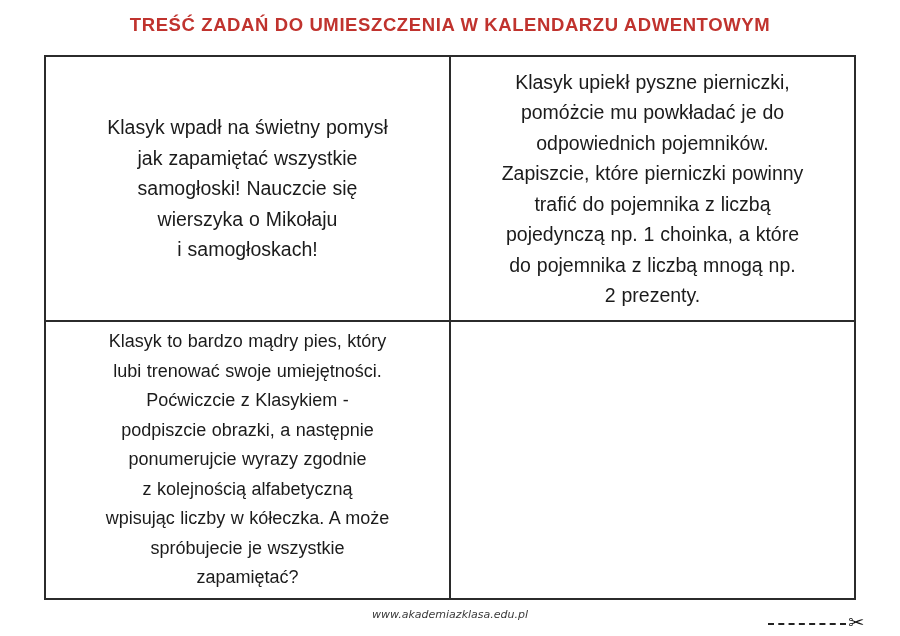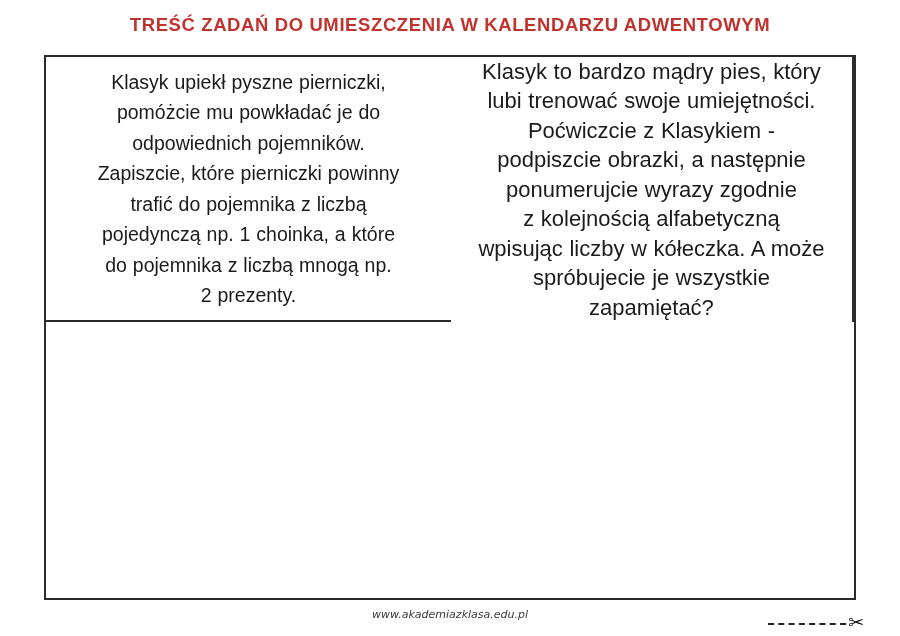--- a/index.html
+++ b/index.html
@@ -73,21 +73,21 @@
     color: #1b1b1b;
     font-family: Liberation Sans, sans-serif;
     font-size: 19.5px;
     font-weight: 400;
     line-height: 30.5px;
     white-space: pre-line;
     word-spacing: 0.5px;
   }
   
   .cell-r1c0 .cell-text {
-    font-size: 22px;
+    font-size: 18px;
     line-height: 29.5px;
   }
 
   
   .footer {
     position: absolute;
     left: 0;
     top: 600px;
     width: 900px;
     height: 30px;
@@ -129,20 +129,27 @@
 <body>
 
 <div class="page">
 
   <div class="title-bar">
     <span class="title-text">TREŚĆ ZADAŃ DO UMIESZCZENIA W KALENDARZU ADWENTOWYM</span>
   </div>
 
   <div class="task-table">
 
+    <div class="cell cell-r0c0">
+      <p class="cell-text">Klasyk wpadł na świetny pomysł
+jak zapamiętać wszystkie
+samogłoski! Nauczcie się
+wierszyka o Mikołaju
+i samogłoskach!</p>
+    </div>
 
     <div class="cell cell-r0c1">
       <p class="cell-text">Klasyk upiekł pyszne pierniczki,
 pomóżcie mu powkładać je do
 odpowiednich pojemników.
 Zapiszcie, które pierniczki powinny
 trafić do pojemnika z liczbą
 pojedynczą np. 1 choinka, a które
 do pojemnika z liczbą mnogą np.
 2 prezenty.</p>

